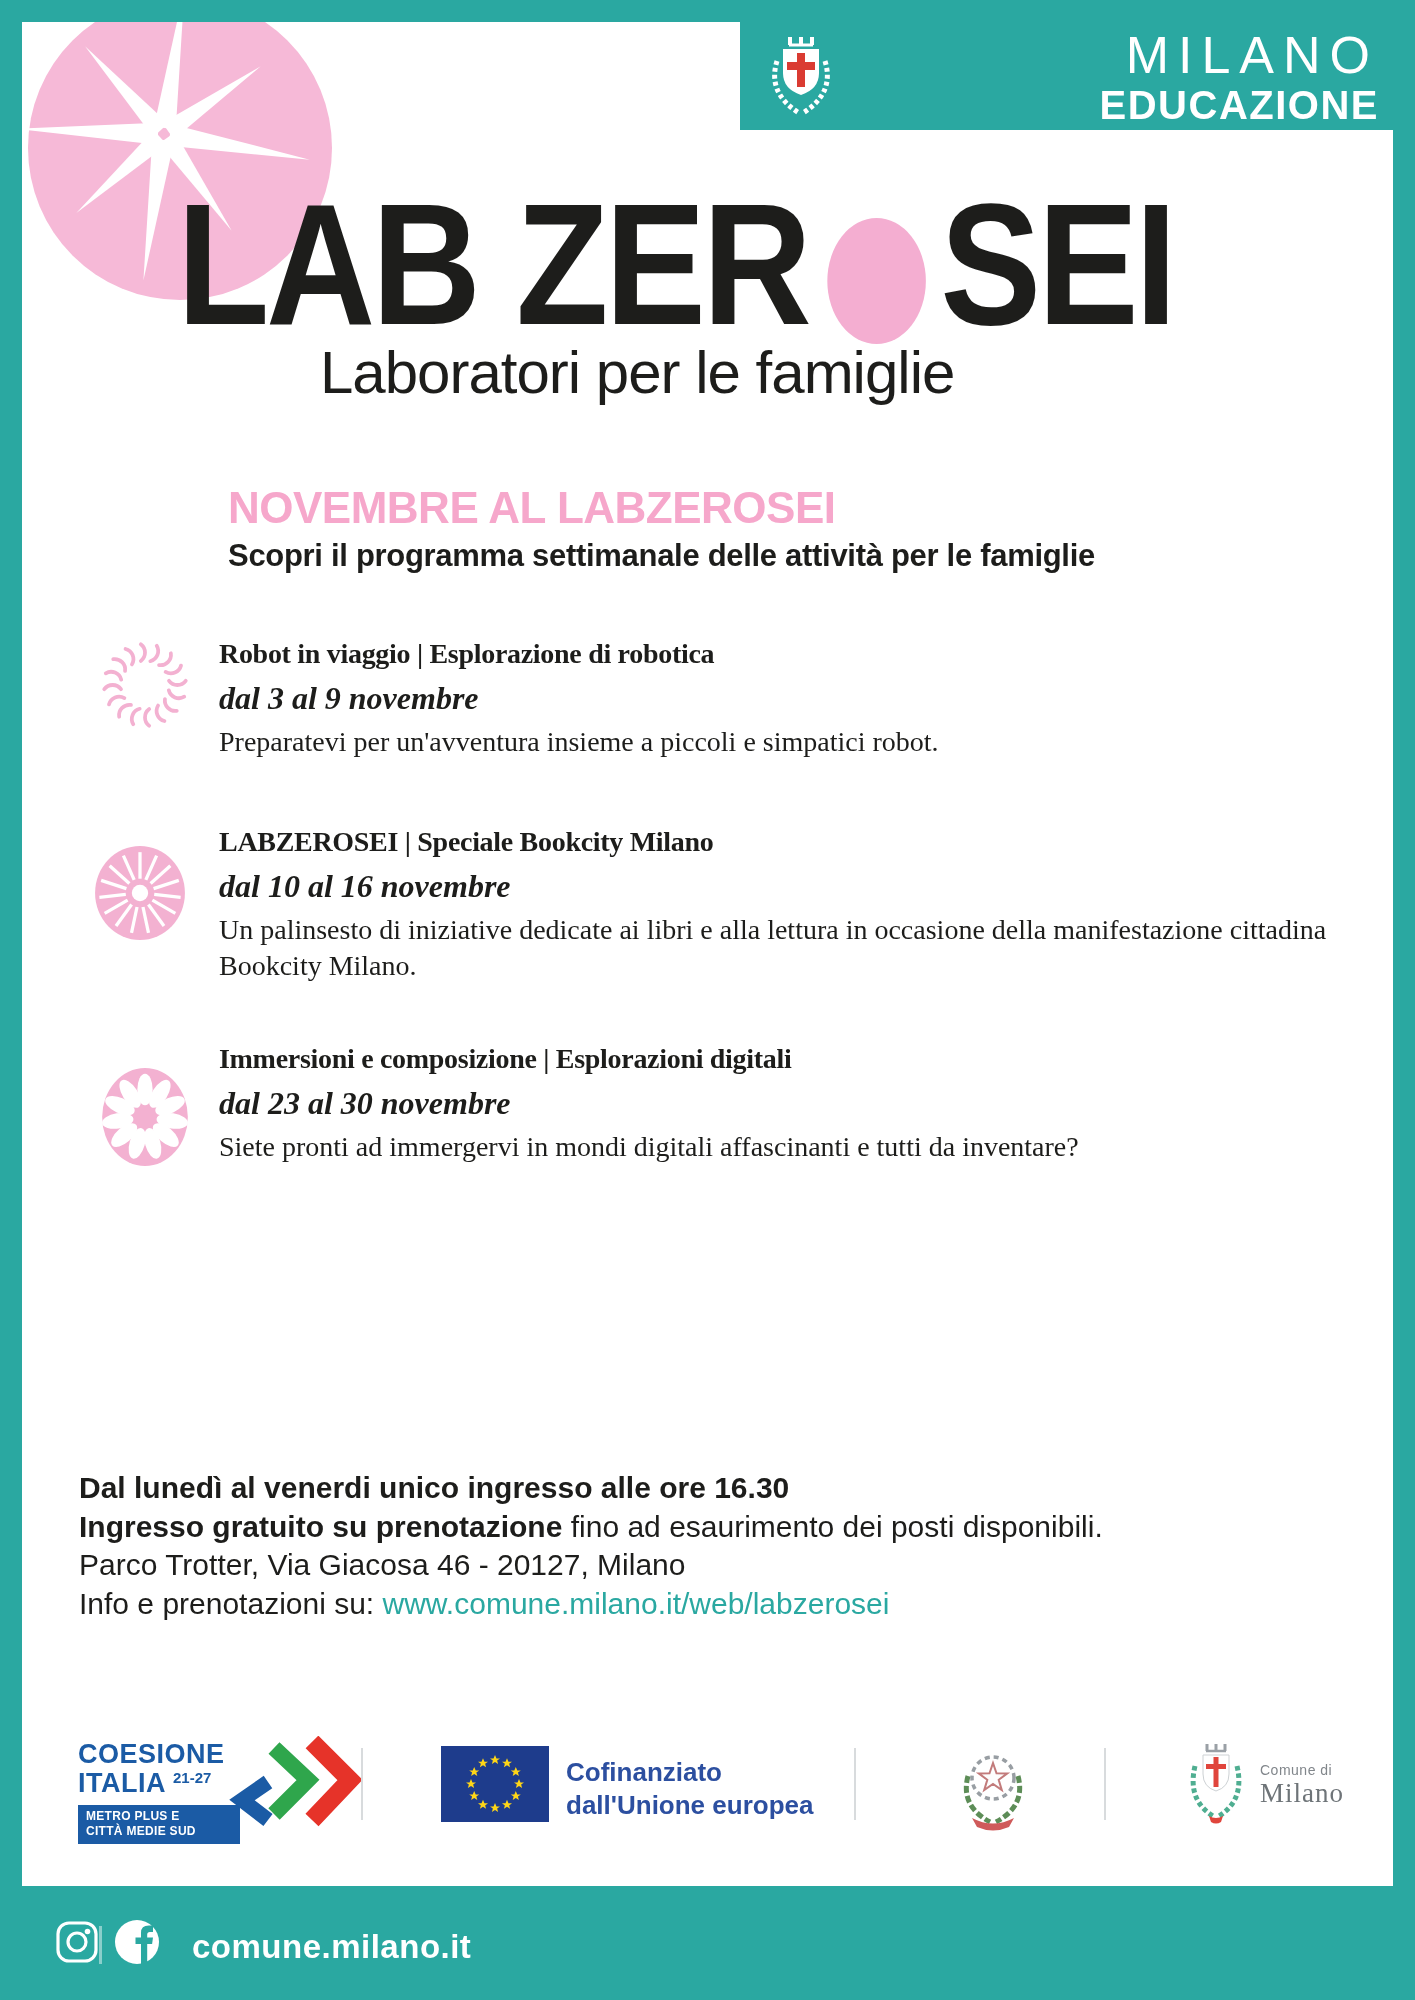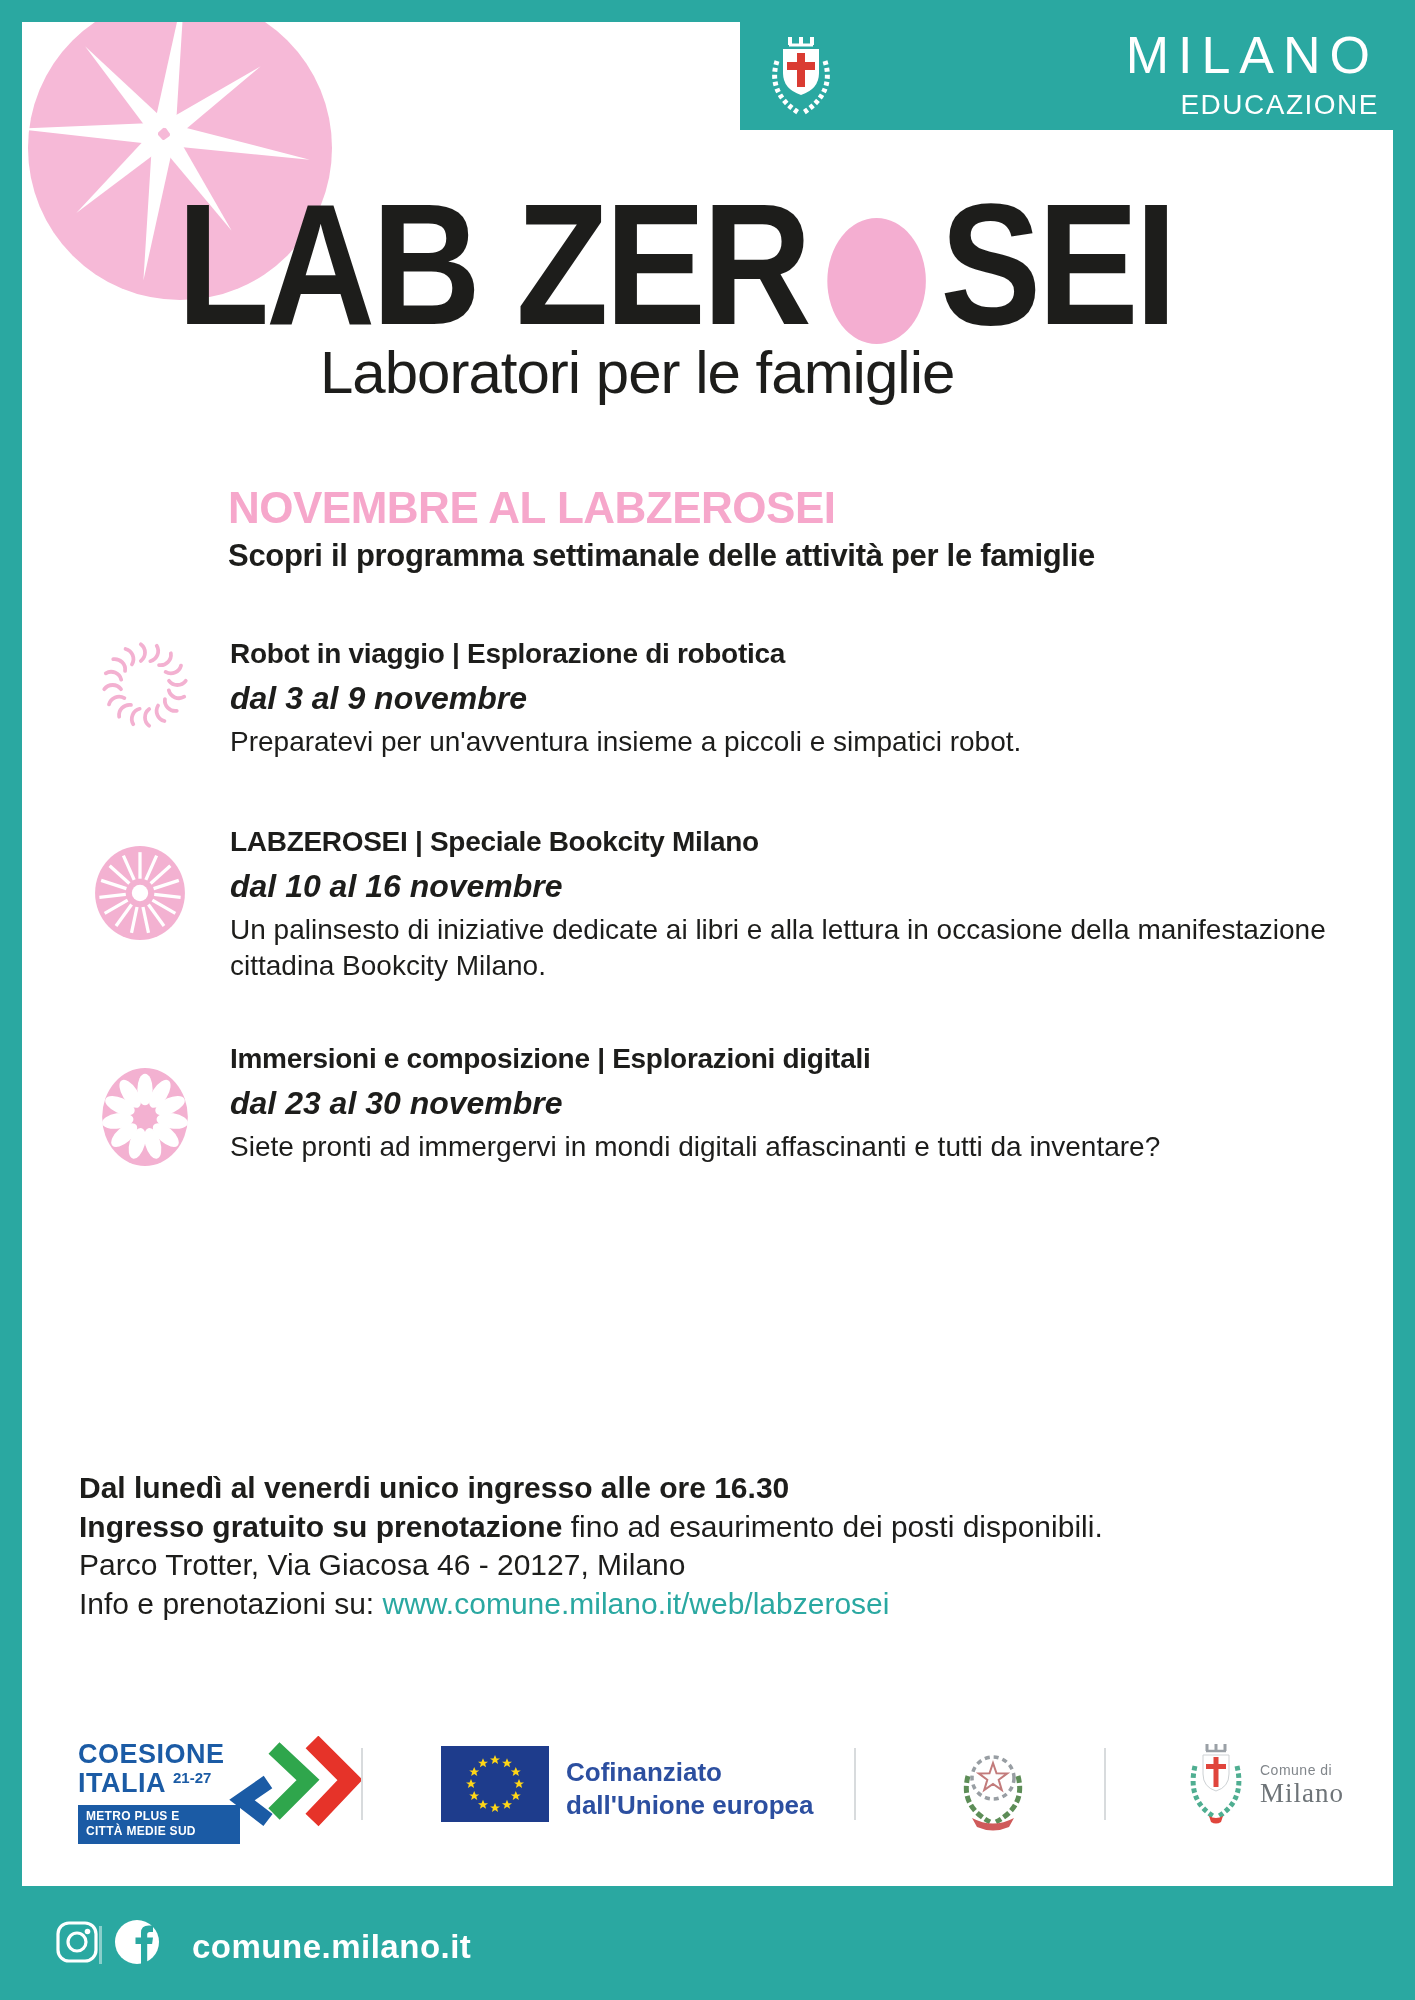--- a/index.html
+++ b/index.html
@@ -8,37 +8,37 @@
   .content{position:absolute;left:22px;top:22px;width:1371px;height:1864px;background:#fff;overflow:hidden;}
   .abs{position:absolute;}
   .nowrap{white-space:nowrap;}
 
   
   .brand-block{position:absolute;left:718px;top:0;width:653px;height:108px;background:#2aa8a1;
                display:flex;align-items:center;}
   .crest{position:absolute;left:25px;top:11px;}
   .brand-text{position:absolute;right:14px;top:4px;text-align:right;color:#fff;}
   .brand-top{font-size:52px;font-weight:300;letter-spacing:9px;line-height:58px;}
-  .brand-bottom{font-size:28px;font-weight:400;letter-spacing:1.5px;line-height:42px;}
+  .brand-bottom{font-size:40px;font-weight:700;letter-spacing:1.5px;line-height:42px;}
 
   
   .star-svg{position:absolute;left:0;top:0;}
   .hero-title{position:absolute;left:155px;top:156px;display:flex;align-items:flex-end;
               transform:scaleX(.88);transform-origin:left bottom;}
   .hero-title .t{font-size:172px;font-weight:600;letter-spacing:-4px;line-height:1;color:#1d1d1b;}
   .dot-o{width:112px;height:126px;border-radius:50%;background:#f4aed1;margin:0 16px 6px 22px;}
   .hero-sub{position:absolute;left:298px;top:316px;font-size:60px;font-weight:400;letter-spacing:-1px;text-align:right;}
 
   
   .intro-heading{position:absolute;left:206px;top:461px;font-size:44px;font-weight:700;
                  color:#f6a7cb;letter-spacing:-0.5px;}
   .intro-sub{position:absolute;left:206px;top:516px;font-size:31px;font-weight:700;letter-spacing:-0.3px;}
 
   
-  .event{position:absolute;left:208px;width:1135px;}
+  .event{position:absolute;left:197px;width:1135px;font-family:Liberation Serif, serif;}
   .ev-title{font-size:28px;font-weight:700;letter-spacing:-0.3px;margin-bottom:10px;}
   .ev-date{font-size:32px;font-weight:700;font-style:italic;margin-bottom:7px;}
   .ev-desc{font-size:28px;font-weight:400;line-height:36px;}
 
   
   .info{position:absolute;left:57px;top:1447px;font-size:30px;line-height:38.5px;}
   .b{font-weight:700;}
   .link{color:#2aa8a1;}
 
   

